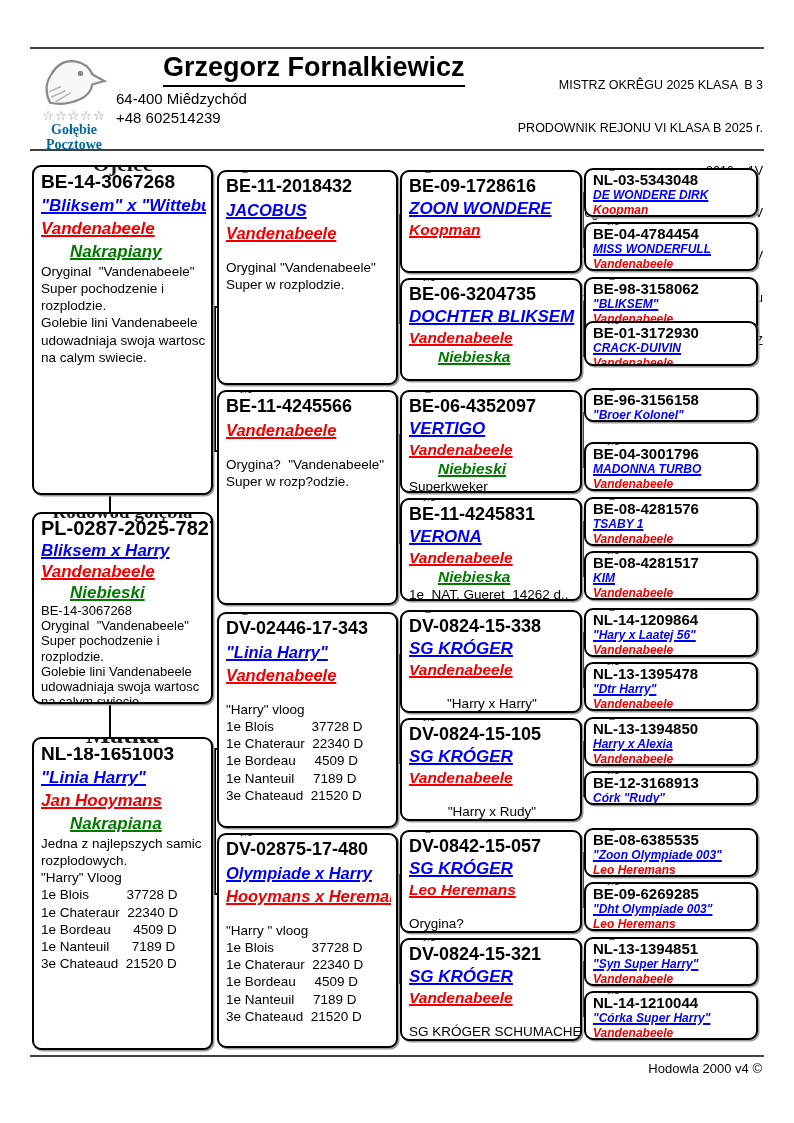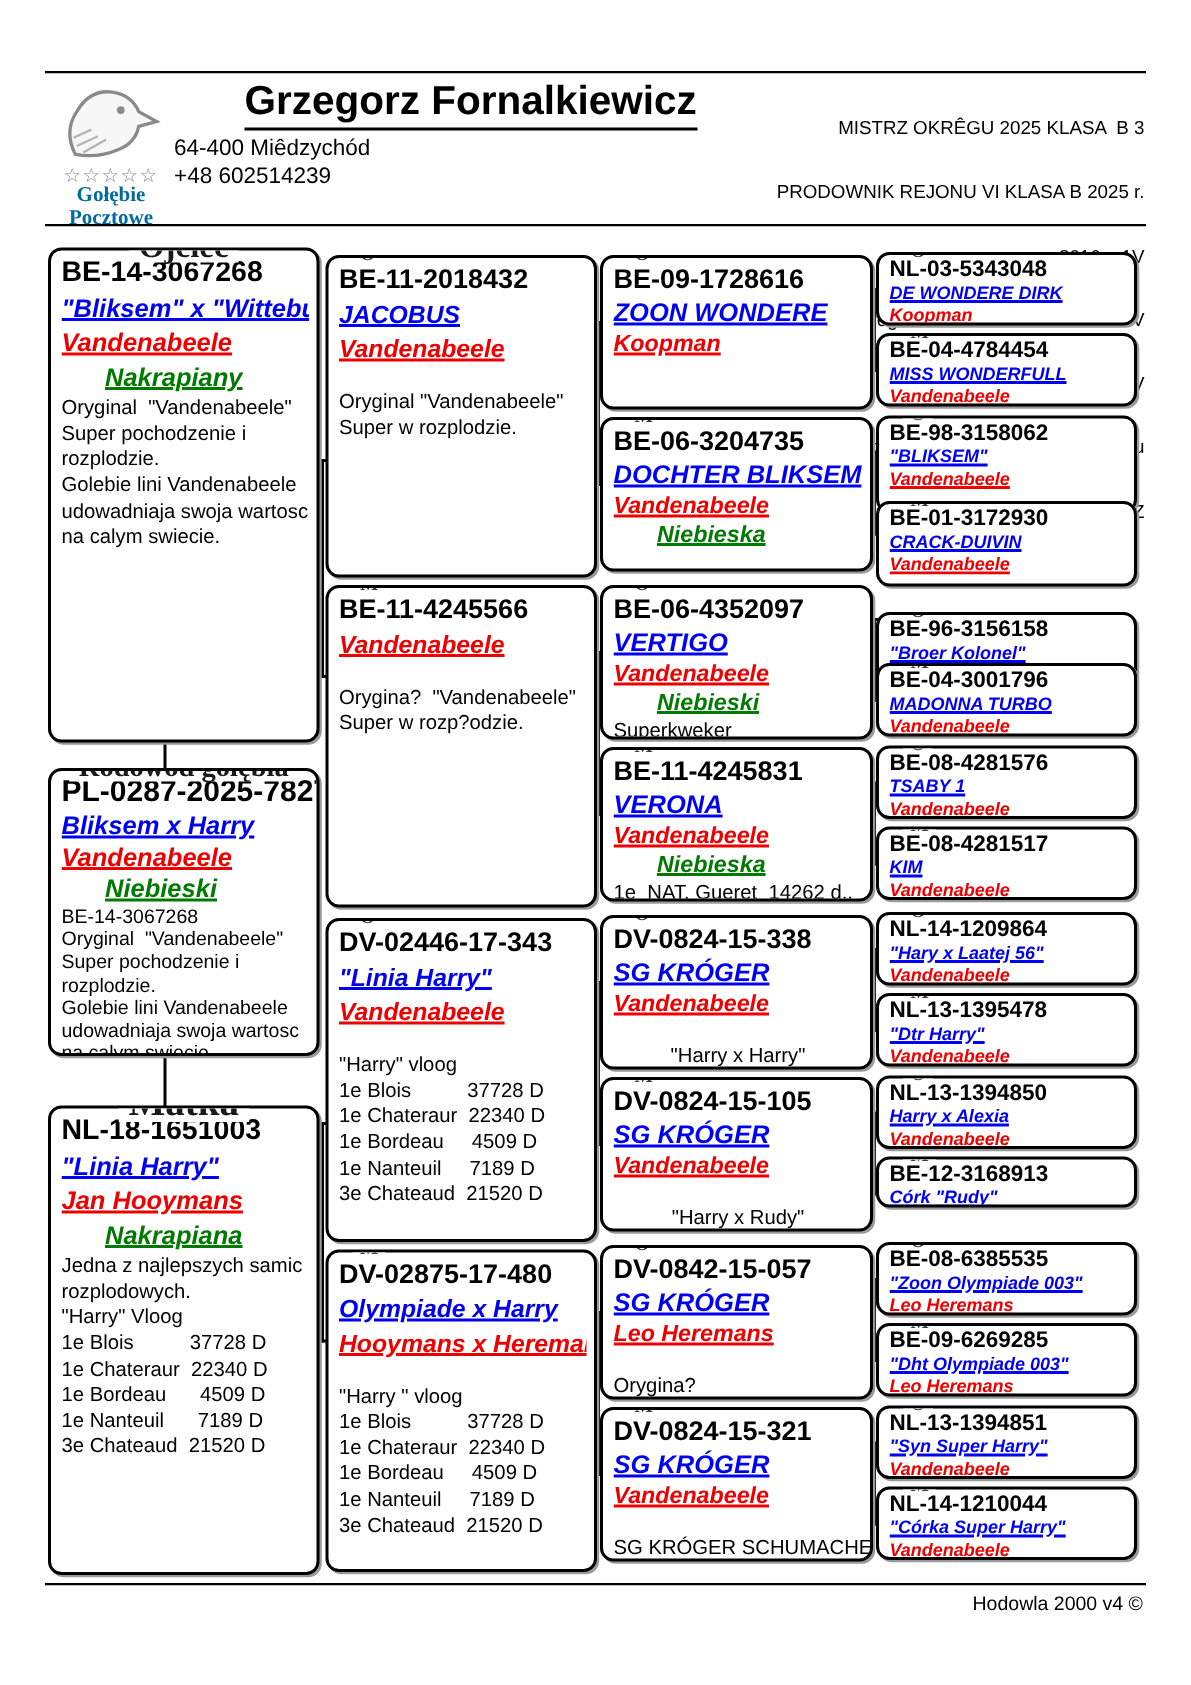--- a/index.html
+++ b/index.html
@@ -300,27 +300,27 @@
     <div class="ring">BE-04-4784454</div>
     <div class="nm">MISS WONDERFULL</div>
     <div class="br">Vandenabeele</div>
   </div>
   <div class="box c4" style="top:277px;height:65px">
     <div class="tag">O</div>
     <div class="ring">BE-98-3158062</div>
     <div class="nm">"BLIKSEM"</div>
     <div class="br">Vandenabeele</div>
   </div>
-  <div class="box c4" style="top:334px;height:57px">
+  <div class="box c4" style="top:321px;height:45px">
     <div class="tag">M</div>
     <div class="ring">BE-01-3172930</div>
     <div class="nm">CRACK-DUIVIN</div>
     <div class="br">Vandenabeele</div>
   </div>
-  <div class="box c4" style="top:408px;height:49px">
+  <div class="box c4" style="top:388px;height:34px">
     <div class="tag">O</div>
     <div class="ring">BE-96-3156158</div>
     <div class="nm">"Broer Kolonel"</div>
     <div class="br">Vandenabeele</div>
   </div>
   <div class="box c4" style="top:442px;height:49px">
     <div class="tag">M</div>
     <div class="ring">BE-04-3001796</div>
     <div class="nm">MADONNA TURBO</div>
     <div class="br">Vandenabeele</div>

